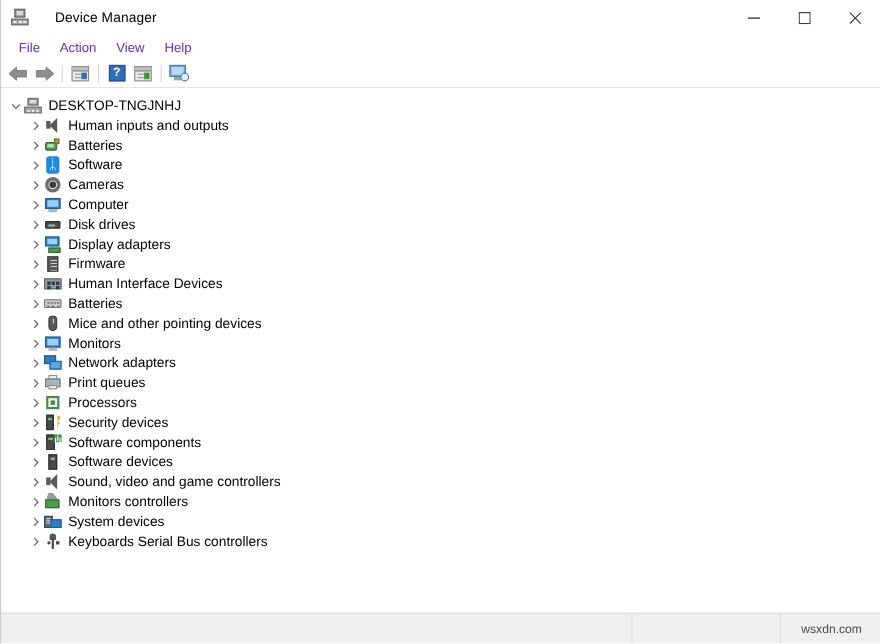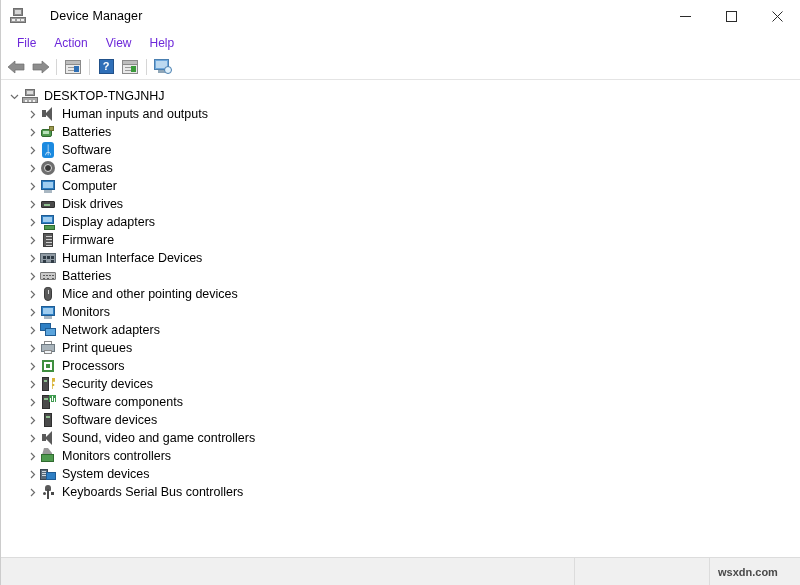--- a/index.html
+++ b/index.html
@@ -548,21 +548,21 @@
   .status-panel {
     height: 100%;
     display: flex;
     align-items: center;
     padding: 0 8px;
     font-size: 11px;
     color: #3a3a3a;
   }
   .status-panel.p1 { width: 575px; border-right: 1px solid #dcdcdc; }
   .status-panel.p2 { width: 135px; border-right: 1px solid #dcdcdc; }
-  .status-panel.p3 { flex: 1 1 auto; justify-content: flex-start; padding-right: 6px; font-weight: bold; }
+  .status-panel.p3 { flex: 1 1 auto; justify-content: center; padding-right: 6px; }
   .watermark {
     font-size: 11px;
     color: #4a4a4a;
     font-family: "Liberation Sans", sans-serif;
   }
 
   .left-edge {
     position: absolute;
     left: 0; top: 0;
     width: 1px; height: 100%;

